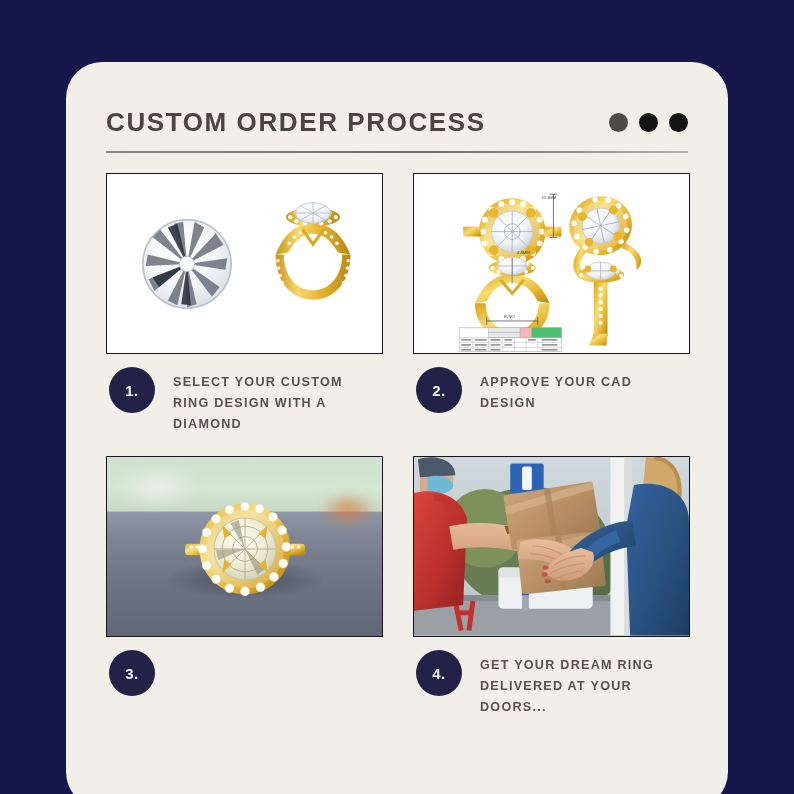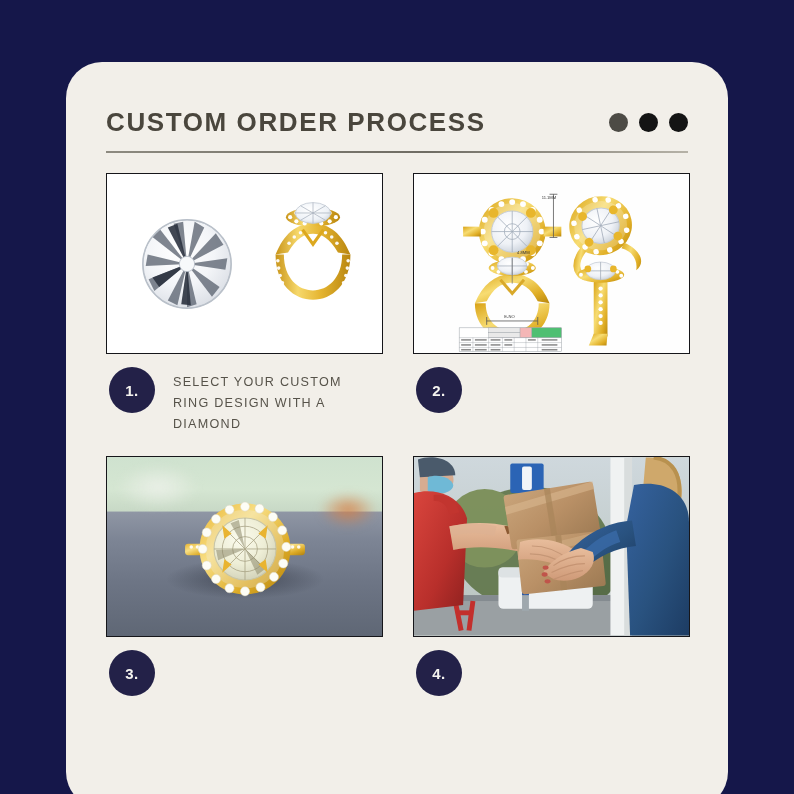--- a/index.html
+++ b/index.html
@@ -82,21 +82,21 @@
     background: #232148;
     color: #f4f3ef;
     font-size: 15px;
     font-weight: 700;
     display: flex; align-items: center; justify-content: center;
     letter-spacing: 0.4px;
   }
   .step-text {
     padding-top: 5px;
     font-size: 12.6px;
-    font-weight: 400;
+    font-weight: 700;
     line-height: 21px;
     letter-spacing: 1.25px;
     color: #57534a;
     text-transform: uppercase;
     max-width: 196px;
   }
 
   
   .ill { position: absolute; inset: 0; }
 
@@ -475,20 +475,21 @@
                   <rect x="16" y="21.5" width="12" height="1.6"></rect>
                   <rect x="32" y="21.5" width="10" height="1.6"></rect>
                   <rect x="84" y="21.5" width="16" height="1.6"></rect>
                 </g>
               </g>
             </svg>
           </div>
         </div>
         <div class="step-caption" data-name="step-2-caption">
           <div class="step-badge" data-name="step-2-number">2.</div>
+          <div class="step-text" data-name="step-2-label">APPROVE YOUR CAD DESIGN</div>
         </div>
       </div>
 
       <div class="step" data-name="step-3">
         <div class="thumb" data-name="step-3-image">
           <div class="ill p3">
             <div class="blur-white" data-name="background-highlight"></div>
             <div class="blur-orange" data-name="background-bokeh"></div>
             <div class="shadow" data-name="ring-shadow"></div>
             <svg class="halo-ring" viewBox="0 0 120 120" data-name="halo-ring-photo-icon">
@@ -687,18 +688,19 @@
                   <ellipse cx="134" cy="112" rx="3" ry="2.2"></ellipse>
                   <ellipse cx="133" cy="119" rx="3" ry="2.2"></ellipse>
                   <ellipse cx="136" cy="126" rx="3" ry="2.2"></ellipse>
                 </g>
               </g>
             </svg>
           </div>
         </div>
         <div class="step-caption" data-name="step-4-caption">
           <div class="step-badge" data-name="step-4-number">4.</div>
+          <div class="step-text" data-name="step-4-label">GET YOUR DREAM RING DELIVERED AT YOUR DOORS...</div>
         </div>
       </div>
 
     </div>
   </div>
 </div>
 
 </body></html>

